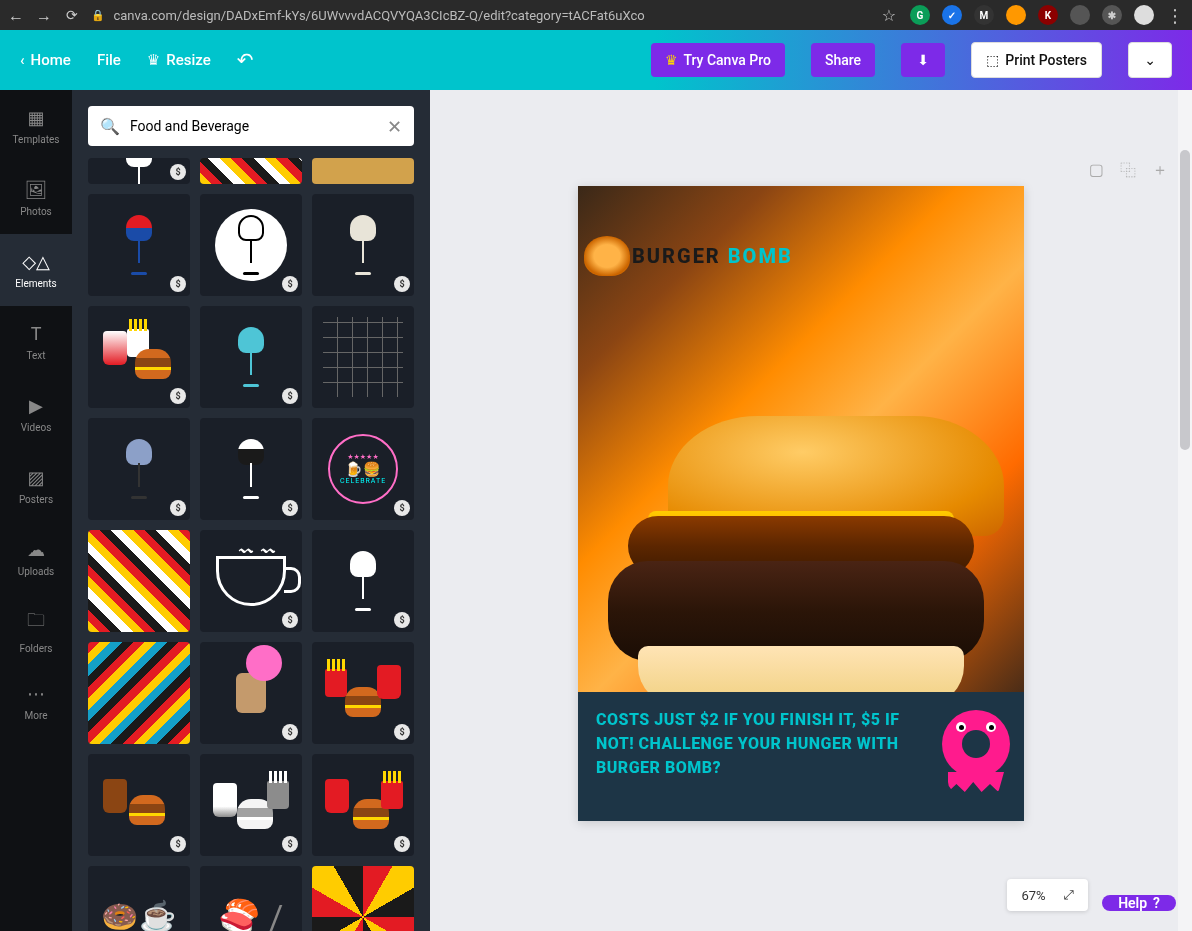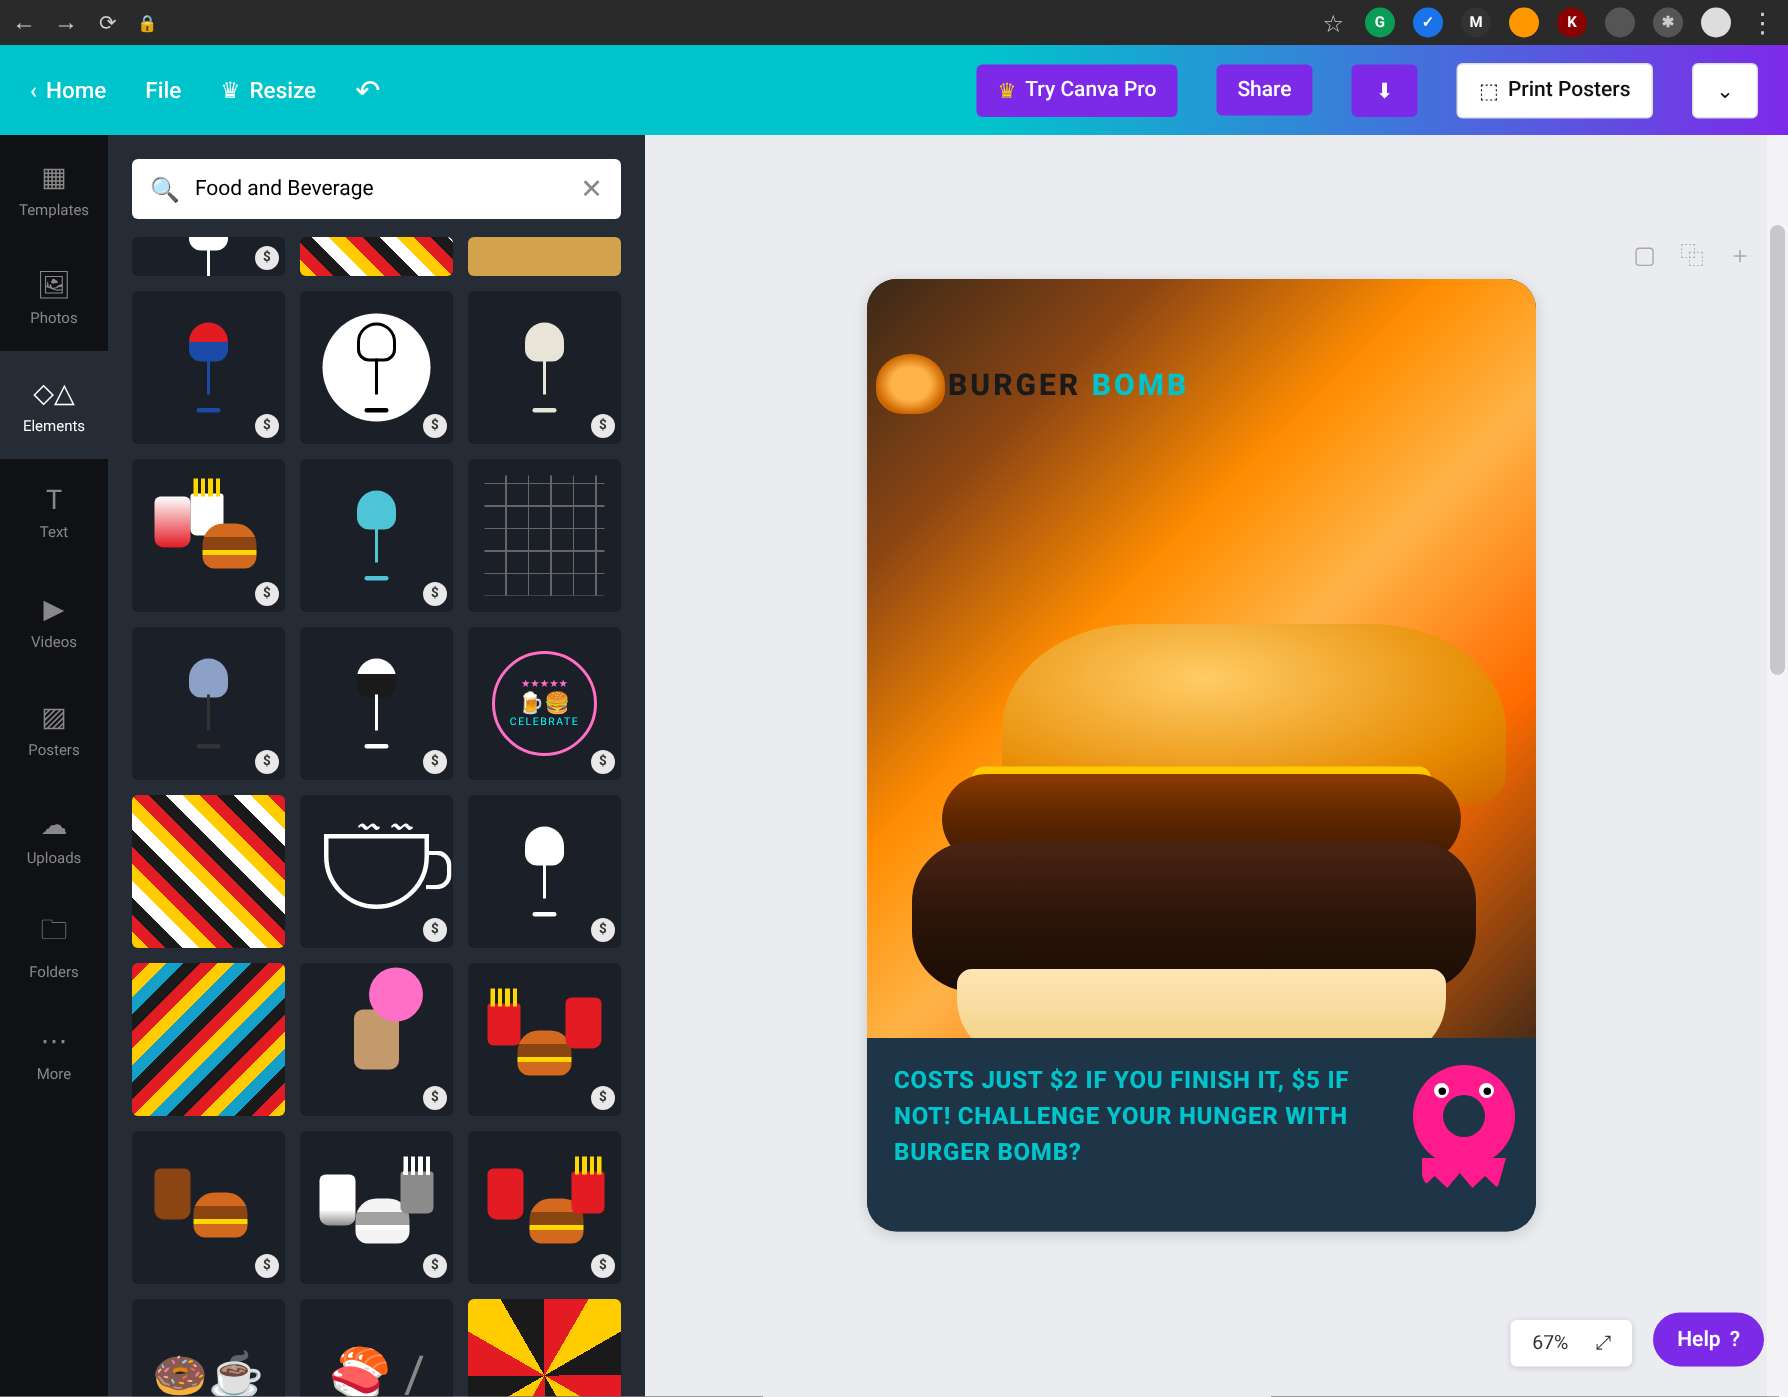--- a/index.html
+++ b/index.html
@@ -39,21 +39,21 @@
 .search-box { background:#fff; border-radius:4px; height:40px; display:flex; align-items:center; padding:0 12px; gap:10px; }
 .search-box input { border:none; outline:none; flex:1; font-size:14px; }
 .search-box .clear { color:#888; font-size:18px; cursor:pointer; }
 .grid { margin-top:12px; display:grid; grid-template-columns:repeat(3,1fr); gap:10px; }
 .thumb { aspect-ratio:1; background:#1a1f28; border-radius:4px; position:relative; display:flex; align-items:center; justify-content:center; overflow:hidden; }
 .thumb .badge { position:absolute; bottom:4px; right:4px; width:16px; height:16px; border-radius:50%; background:#e8e8e8; color:#333; font-size:9px; display:flex; align-items:center; justify-content:center; font-weight:bold; }
 
 .canvas-area { flex:1; background:#ebecf0; position:relative; overflow:hidden; }
 .canvas-tools { position:absolute; top:70px; right:24px; display:flex; gap:16px; color:#aaa; }
 .canvas-wrap { position:absolute; top:96px; left:148px; width:446px; }
-.poster { width:446px; height:635px; background:#222; box-shadow:0 2px 10px rgba(0,0,0,0.15); position:relative; overflow:hidden;border-radius:20px; }
+.poster { width:446px; height:635px; background:#222; box-shadow:0 2px 10px rgba(0,0,0,0.15); position:relative; overflow:hidden; }
 .poster-img { width:100%; height:506px; background:linear-gradient(135deg,#3a2818 0%,#8b4513 20%,#ff8c00 40%,#ffb347 55%,#ff6b00 75%,#4a2c17 100%); position:relative; }
 .poster-logo { position:absolute; top:50px; left:6px; display:flex; align-items:center; gap:2px; }
 .burger-ico { width:46px; height:40px; background:radial-gradient(ellipse,#ffb347 40%,#cc6600 70%); border-radius:50% 50% 40% 40%; }
 .logo-txt { font-weight:800; font-size:20px; letter-spacing:2px; white-space:nowrap; }
 .logo-txt .b1 { color:#1a1a1a; }
 .logo-txt .b2 { color:#00c4cc; }
 .headline { position:absolute; top:98px; left:28px; right:20px; font-family:"Comic Sans MS",cursive; font-weight:700; font-size:23px; line-height:1.3; color:#e31b23; font-style:italic; text-shadow:1px 1px 2px rgba(0,0,0,0.3); }
 .burger-shape { position:absolute; top:230px; left:30px; right:20px; height:280px; }
 .bun-top { position:absolute; top:0; left:60px; right:0; height:120px; background:radial-gradient(ellipse at 40% 30%,#ffcc66,#e68a00 70%,#cc6600); border-radius:90px 90px 20px 20px / 70px 70px 20px 20px; }
 .patty1 { position:absolute; top:100px; left:20px; right:30px; height:60px; background:linear-gradient(#8b3a00,#5c2600,#3d1a00); border-radius:30px; }
@@ -67,21 +67,21 @@
 .donut-body { width:68px; height:68px; border-radius:50%; background:#ff1b8d; position:relative; }
 .donut-body::before { content:''; position:absolute; top:20px; left:20px; width:28px; height:28px; border-radius:50%; background:#1d3546; }
 .donut-eyes { position:absolute; top:12px; left:14px; display:flex; gap:20px; }
 .donut-eyes span { width:10px; height:10px; border-radius:50%; background:#fff; display:block; position:relative; }
 .donut-eyes span::after { content:''; position:absolute; top:3px; left:3px; width:5px; height:5px; border-radius:50%; background:#000; }
 .donut-drip { position:absolute; bottom:-14px; left:6px; right:6px; height:20px; background:#ff1b8d; border-radius:0 0 10px 10px; clip-path:polygon(0 0,100% 0,90% 100%,75% 60%,60% 100%,45% 50%,30% 100%,15% 60%,0 100%); }
 
 .add-page { margin-top:44px; width:446px; height:40px; border:1px solid #d0d2d8; border-radius:4px; display:flex; align-items:center; justify-content:center; color:#667; font-size:14px; cursor:pointer; background:#ebecf0; }
 
 .zoom-ctrl { position:absolute; bottom:20px; right:104px; background:#fff; border-radius:4px; padding:8px 14px; display:flex; align-items:center; gap:18px; box-shadow:0 1px 4px rgba(0,0,0,0.15); font-size:13px; color:#333; }
-.help-btn { position:absolute; bottom:20px; right:16px; background:#7d2ae8; color:#fff; border-radius:20px; padding:10px 16px; font-size:14px; font-weight:600; display:flex; align-items:center; gap:6px; }
+.help-btn { position:absolute; bottom:20px; right:16px; background:#7d2ae8; color:#fff; border-radius:20px; padding:0 16px; font-size:14px; font-weight:600; display:flex; align-items:center; gap:6px; }
 .vscroll { position:absolute; right:0; top:0; bottom:0; width:14px; background:#f4f4f6; }
 .vscroll .thumb-s { position:absolute; top:60px; left:2px; right:2px; height:300px; background:#c8c8cc; border-radius:5px; }
 
 
 .wine { width:26px; height:60px; position:relative; }
 .wine .bowl { width:26px; height:26px; border-radius:50% 50% 8px 8px; position:absolute; top:0; }
 .wine .stem { width:2px; height:24px; position:absolute; top:24px; left:12px; }
 .wine .base { width:16px; height:3px; position:absolute; bottom:0; left:5px; border-radius:2px; }
 .pattern { width:100%; height:100%; background:repeating-linear-gradient(45deg,#ffcc00 0 8px,#e31b23 8px 16px,#1a1a1a 16px 24px,#fff 24px 32px); }
 .neon-circ { width:70px; height:70px; border:2px solid #ff6ec7; border-radius:50%; display:flex; flex-direction:column; align-items:center; justify-content:center; }
@@ -98,20 +98,21 @@
 <body>
 
 <div class="browser-bar">
   <div class="nav-arrows">
     <span>←</span>
     <span>→</span>
   </div>
   <span class="reload">⟳</span>
   <div class="url-bar">
     <span class="lock-icon">🔒</span>
+    <span>canva.com/design/DADxEmf-kYs/6UWvvvdACQVYQA3CIcBZ-Q/edit?category=tACFat6uXco</span>
   </div>
   <span class="star">☆</span>
   <div class="ext-icons">
     <span class="dot" style="background:#0b9d58;color:#fff">G</span>
     <span class="dot" style="background:#1a73e8;color:#fff">✓</span>
     <span class="dot" style="background:#333;color:#fff">M</span>
     <span class="dot" style="background:#ff9800"></span>
     <span class="dot" style="background:#8b0000;color:#fff">K</span>
     <span class="dot" style="background:#555"></span>
     <span class="dot" style="background:#555;color:#ccc">✱</span>

